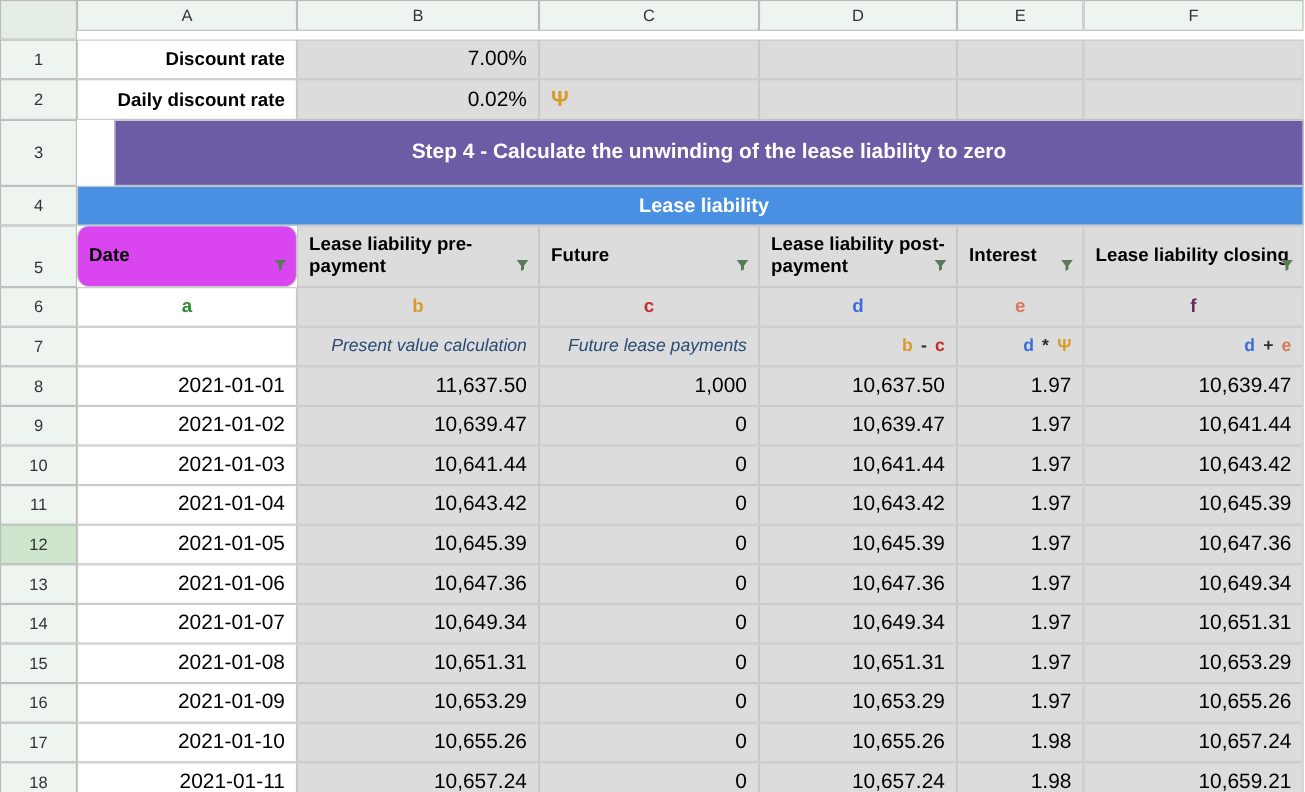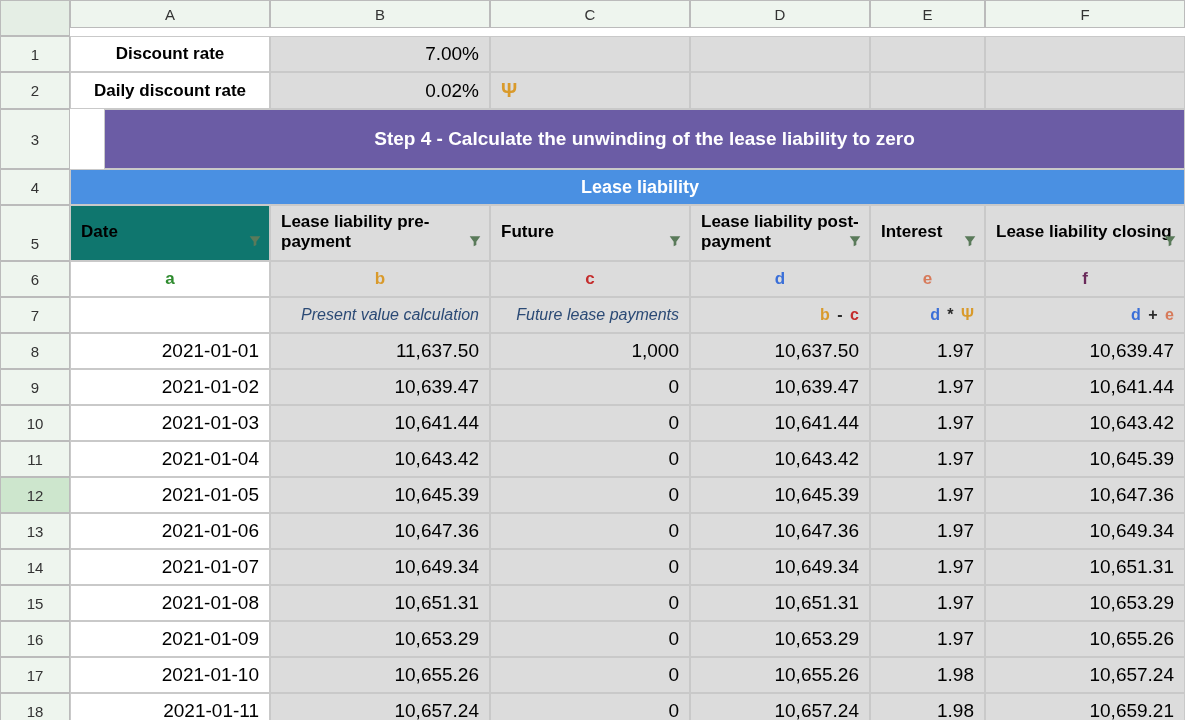--- a/index.html
+++ b/index.html
@@ -32,21 +32,21 @@
       background: #eef5ee;
       color: #333;
       font-size: 15px;
       justify-content: center;
       border: 1px solid #bbbbbb;
     }
     .corner { background: #e5eee5; }
     .rowhdr.highlight { background: #cde6cd; }
     .colhdr { height: 28px; min-height: 28px; }
     .cell.grey { background: #dcdcdc; }
-    .cell.center{ justify-content: center; }
+    .cell.center{ }
     .cell.bold  { font-weight: 700; }
     
     .banner-step {
       background: #6b5ca5;
       color: #fff;
       font-weight: 700;
       font-size: 19px;
       justify-content: center;
       border: 1px solid #c9c9c9;
     }
@@ -55,21 +55,21 @@
       color: #fff;
       font-weight: 700;
       font-size: 18px;
       justify-content: center;
       border: 1px solid #c9c9c9;
       padding-left: 35px;
     }
     .row3 { min-height: 60px; }
     .row5 { min-height: 56px; align-items: flex-end; padding-bottom: 8px; }
     .row5.hdrcell { justify-content: flex-start; font-weight: 700; background: #dcdcdc; font-size: 17px; line-height: 1.15; align-items: center; }
-    .row5.date { background: #0f766e; }
+    .row5.date { background: #d946ef; border-radius: 11px; }
     .row5 .filter {
       position: absolute;
       right: 6px;
       bottom: 6px;
     }
     .filter svg { width: 16px; height: 16px; fill: #5a7a5a; }
     .row6 { justify-content: center; font-weight: 700; }
     .row6 .a { color: #2e8b2e; }
     .row6 .b { color: #d99a2b; }
     .row6 .c { color: #c42d2d; }

